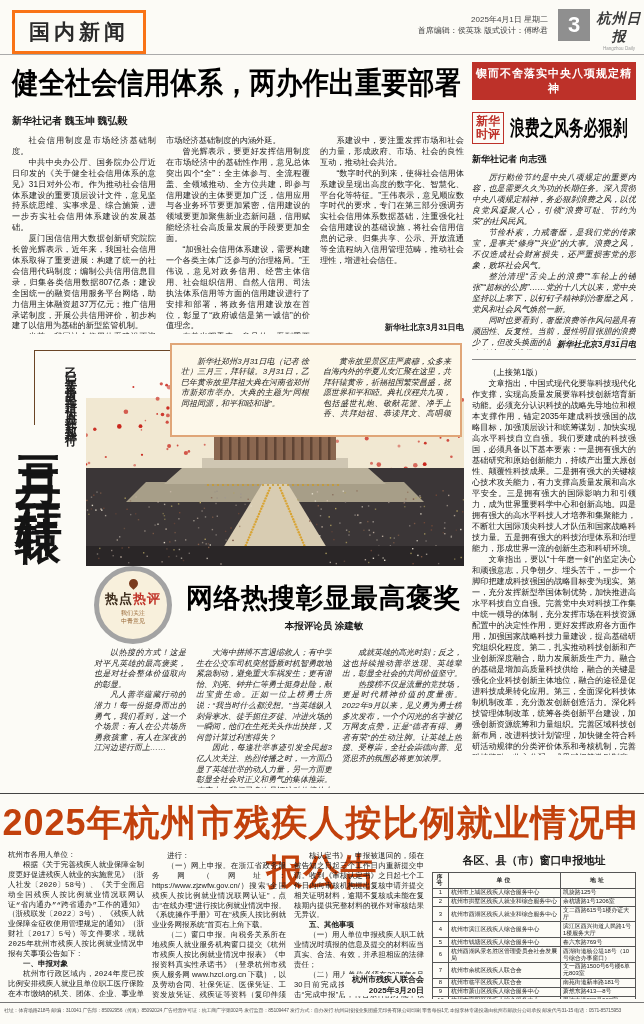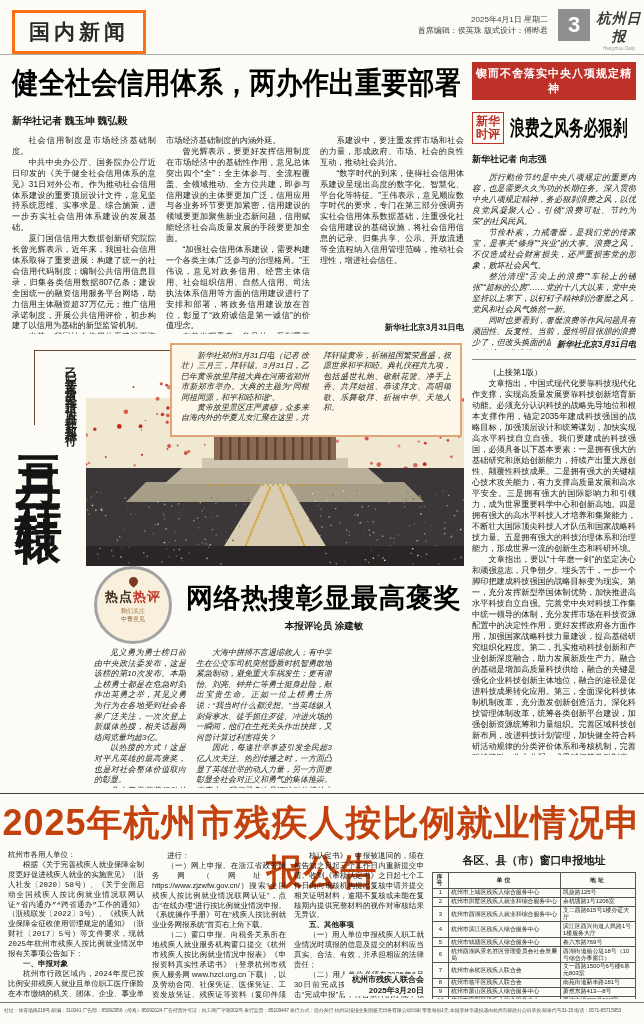--- a/index.html
+++ b/index.html
@@ -45,26 +45,26 @@
   
   .bracket{position:absolute;left:34px;top:350px;width:136px;height:74px;
            border-top:1.5px solid #6a4526;border-left:1.5px solid #6a4526;}
   .side-title{position:absolute;left:62px;top:358px;writing-mode:vertical-rl;font-size:12px;font-weight:600;
               letter-spacing:4.5px;color:#222;}
   .big-title{position:absolute;left:8px;top:420px;writing-mode:vertical-rl;font-family:"DejaVu Serif",serif;
              font-weight:900;font-size:47px;letter-spacing:7px;color:#141414;}
   .big-title .gap{margin-inline-start:24px;}
   .photo-svg{position:absolute;left:86px;top:340px;width:378px;height:226px;z-index:1;}
   .caption-box{position:absolute;left:170px;top:343px;width:292px;height:94px;z-index:2;background:#fdf8ea;
-               border:2px solid #e0a678;box-sizing:border-box;padding:6px 9px;column-count:2;column-gap:14px;
+               border:2px solid #e0a678;box-sizing:border-box;padding:12px 9px;column-count:2;column-gap:14px;
                font-size:8px;line-height:10.4px;font-style:italic;text-align:justify;overflow:hidden;}
   .caption-box p{margin:0;text-indent:2em;}
   
   .badge{position:absolute;left:94px;top:566px;width:78px;height:78px;border-radius:50%;background:#f8f0dc;
-         border:3px solid #a3a3a3;box-sizing:border-box;text-align:center;z-index:2;}
+         border:5px solid #a3a3a3;box-sizing:border-box;text-align:center;z-index:2;}
   .pin{width:9px;height:9px;background:#7a3b1e;border-radius:50% 50% 50% 0;transform:rotate(-45deg);
        margin:8px auto 2px auto;}
   .badge-main{font-size:13px;font-weight:900;letter-spacing:1px;}
   .badge-main .b1{color:#3a2a1a;} .badge-main .b2{color:#c03328;}
   .badge-sub{font-size:6px;line-height:7.5px;color:#9a6a3a;margin-top:2px;}
   .hot-headline{position:absolute;left:186px;top:580px;width:276px;font-size:27px;font-weight:900;
                 letter-spacing:0.5px;white-space:nowrap;color:#000;}
   .hot-byline{position:absolute;left:186px;top:620px;width:276px;text-align:center;font-size:9.5px;font-weight:bold;}
   .hot-col{position:absolute;top:648px;height:140px;overflow:hidden;font-size:8px;line-height:10.6px;
            font-style:italic;text-align:justify;}
@@ -646,27 +646,30 @@
       <span class="b1">热点</span><span class="b2">热评</span>
     </div>
     <div class="badge-sub">
       <div>我们关注</div>
       <div>中青意见</div>
     </div>
   </div>
   <div class="hot-headline">网络热搜彰显最高褒奖</div>
   <div class="hot-byline">本报评论员 涂建敏</div>
   <div class="hot-col" id="hotA">
-      <p>见义勇为勇士榜日前由中央政法委发布，这是该榜的第10次发布。本期上榜勇士都是在危急时刻作出英勇之举，其见义勇为行为在各地受到社会各界广泛关注，一次次登上新媒体热搜，相关话题网络阅览量均超3亿。</p>
       <p>以热搜的方式！这是对平凡英雄的最高褒奖，也是对社会整体价值取向的彰显。</p>
       <p>凡人善举蕴藏行动的潜力！每一份挺身而出的勇气，我们看到，这一个个场景：有人在公共场所勇救孩童，有人在深夜的江河边逆行而上……</p>
     </div>
   <div class="hot-col" id="hotB">
       <p>大海中拼搏不言退缩救人；有中学生在公交车司机突然昏厥时机智勇敢地紧急制动，避免重大车祸发生；更有谢怡、刘亮、钟井仁等勇士挺身赴险，献出宝贵生命。正如一位上榜勇士所说：“我当时什么都没想。”当英雄纵入刺骨寒水、徒手扼住歹徒、冲进火场的一瞬间，他们在生死关头作出抉择，又何曾计算过利害得失？</p>
       <p>因此，每逢壮举事迹引发全民超3亿人次关注、热烈传播之时，一方面凸显了英雄壮举的动人力量，另一方面更彰显全社会对正义和勇气的集体推崇。事实上，我们已多次见证这种热搜的力量——当挺身而出的壮举瞬间经由镜头记录，在社交媒体上被即时转发乃至“刷屏”，就全社…</p>
+    </div>
+  <div class="hot-col" id="hotC">
+      <p>成就英雄的高光时刻；反之，这也持续推动善举迭现、英雄辈出，彰显全社会的共同价值坚守。</p>
+      <p>热搜榜不仅是流量的竞技场，更是时代精神价值的度量衡。2022年9月以来，见义勇为勇士榜多次发布，一个个闪光的名字被亿万网友点赞，正是“德者有得、勇者有荣”的生动注脚。让英雄上热搜、受尊崇，全社会崇德向善、见贤思齐的氛围必将更加浓厚。</p>
     </div>
 
   <div class="rule-mid"></div>
 
   <div class="ann-headline">2025年杭州市残疾人按比例就业情况申报公告</div>
   <div class="ann-col" id="annA">
       <p>杭州市各用人单位：</p>
       <p>根据《关于完善残疾人就业保障金制度更好促进残疾人就业的实施意见》（浙人社发〔2020〕58号）、《关于全面启动全国残疾人按比例就业情况联网认证“省内通办”“跨省通办”工作的通知》（浙残联发〔2022〕3号）、《残疾人就业保障金征收使用管理规定的通知》（浙财社〔2017〕5号）等文件要求，现就2025年杭州市残疾人按比例就业情况申报有关事项公告如下：</p>
       <p class="sect">一、申报对象</p>
       <p>杭州市行政区域内，2024年度已按比例安排残疾人就业且单位职工医疗保险在本市缴纳的机关、团体、企业、事业单位和民办非企业等各类用人单位。</p>

